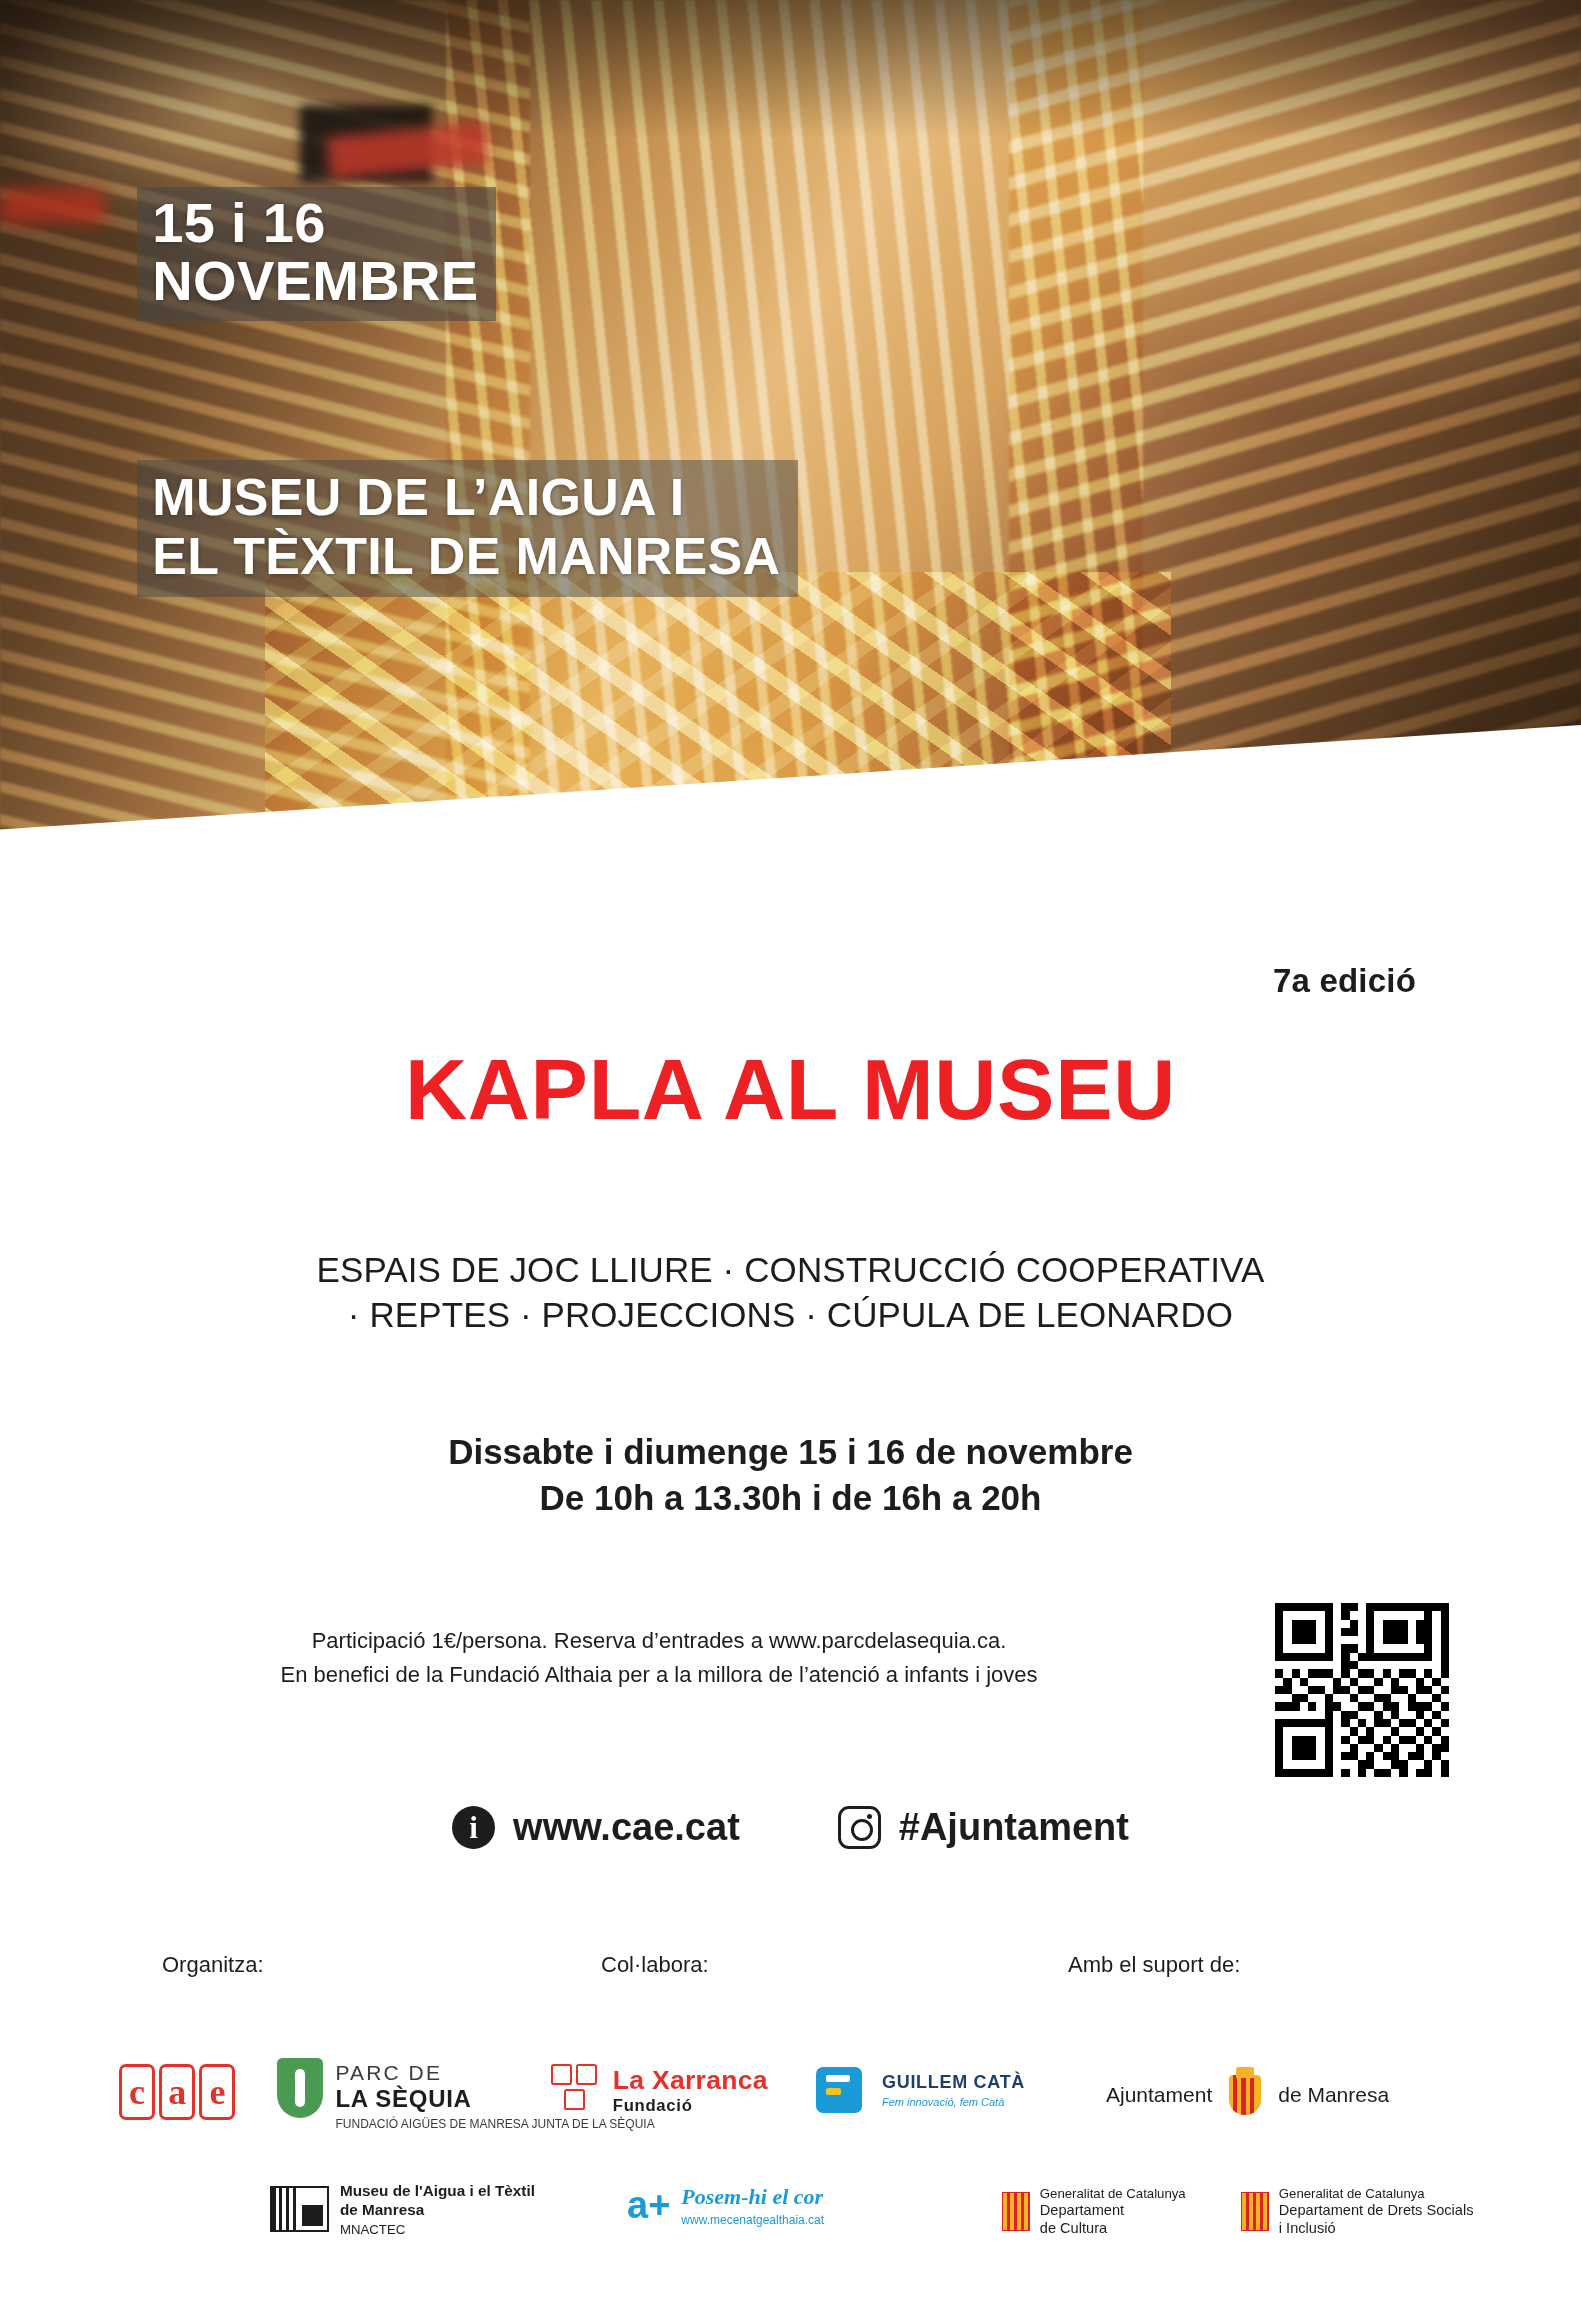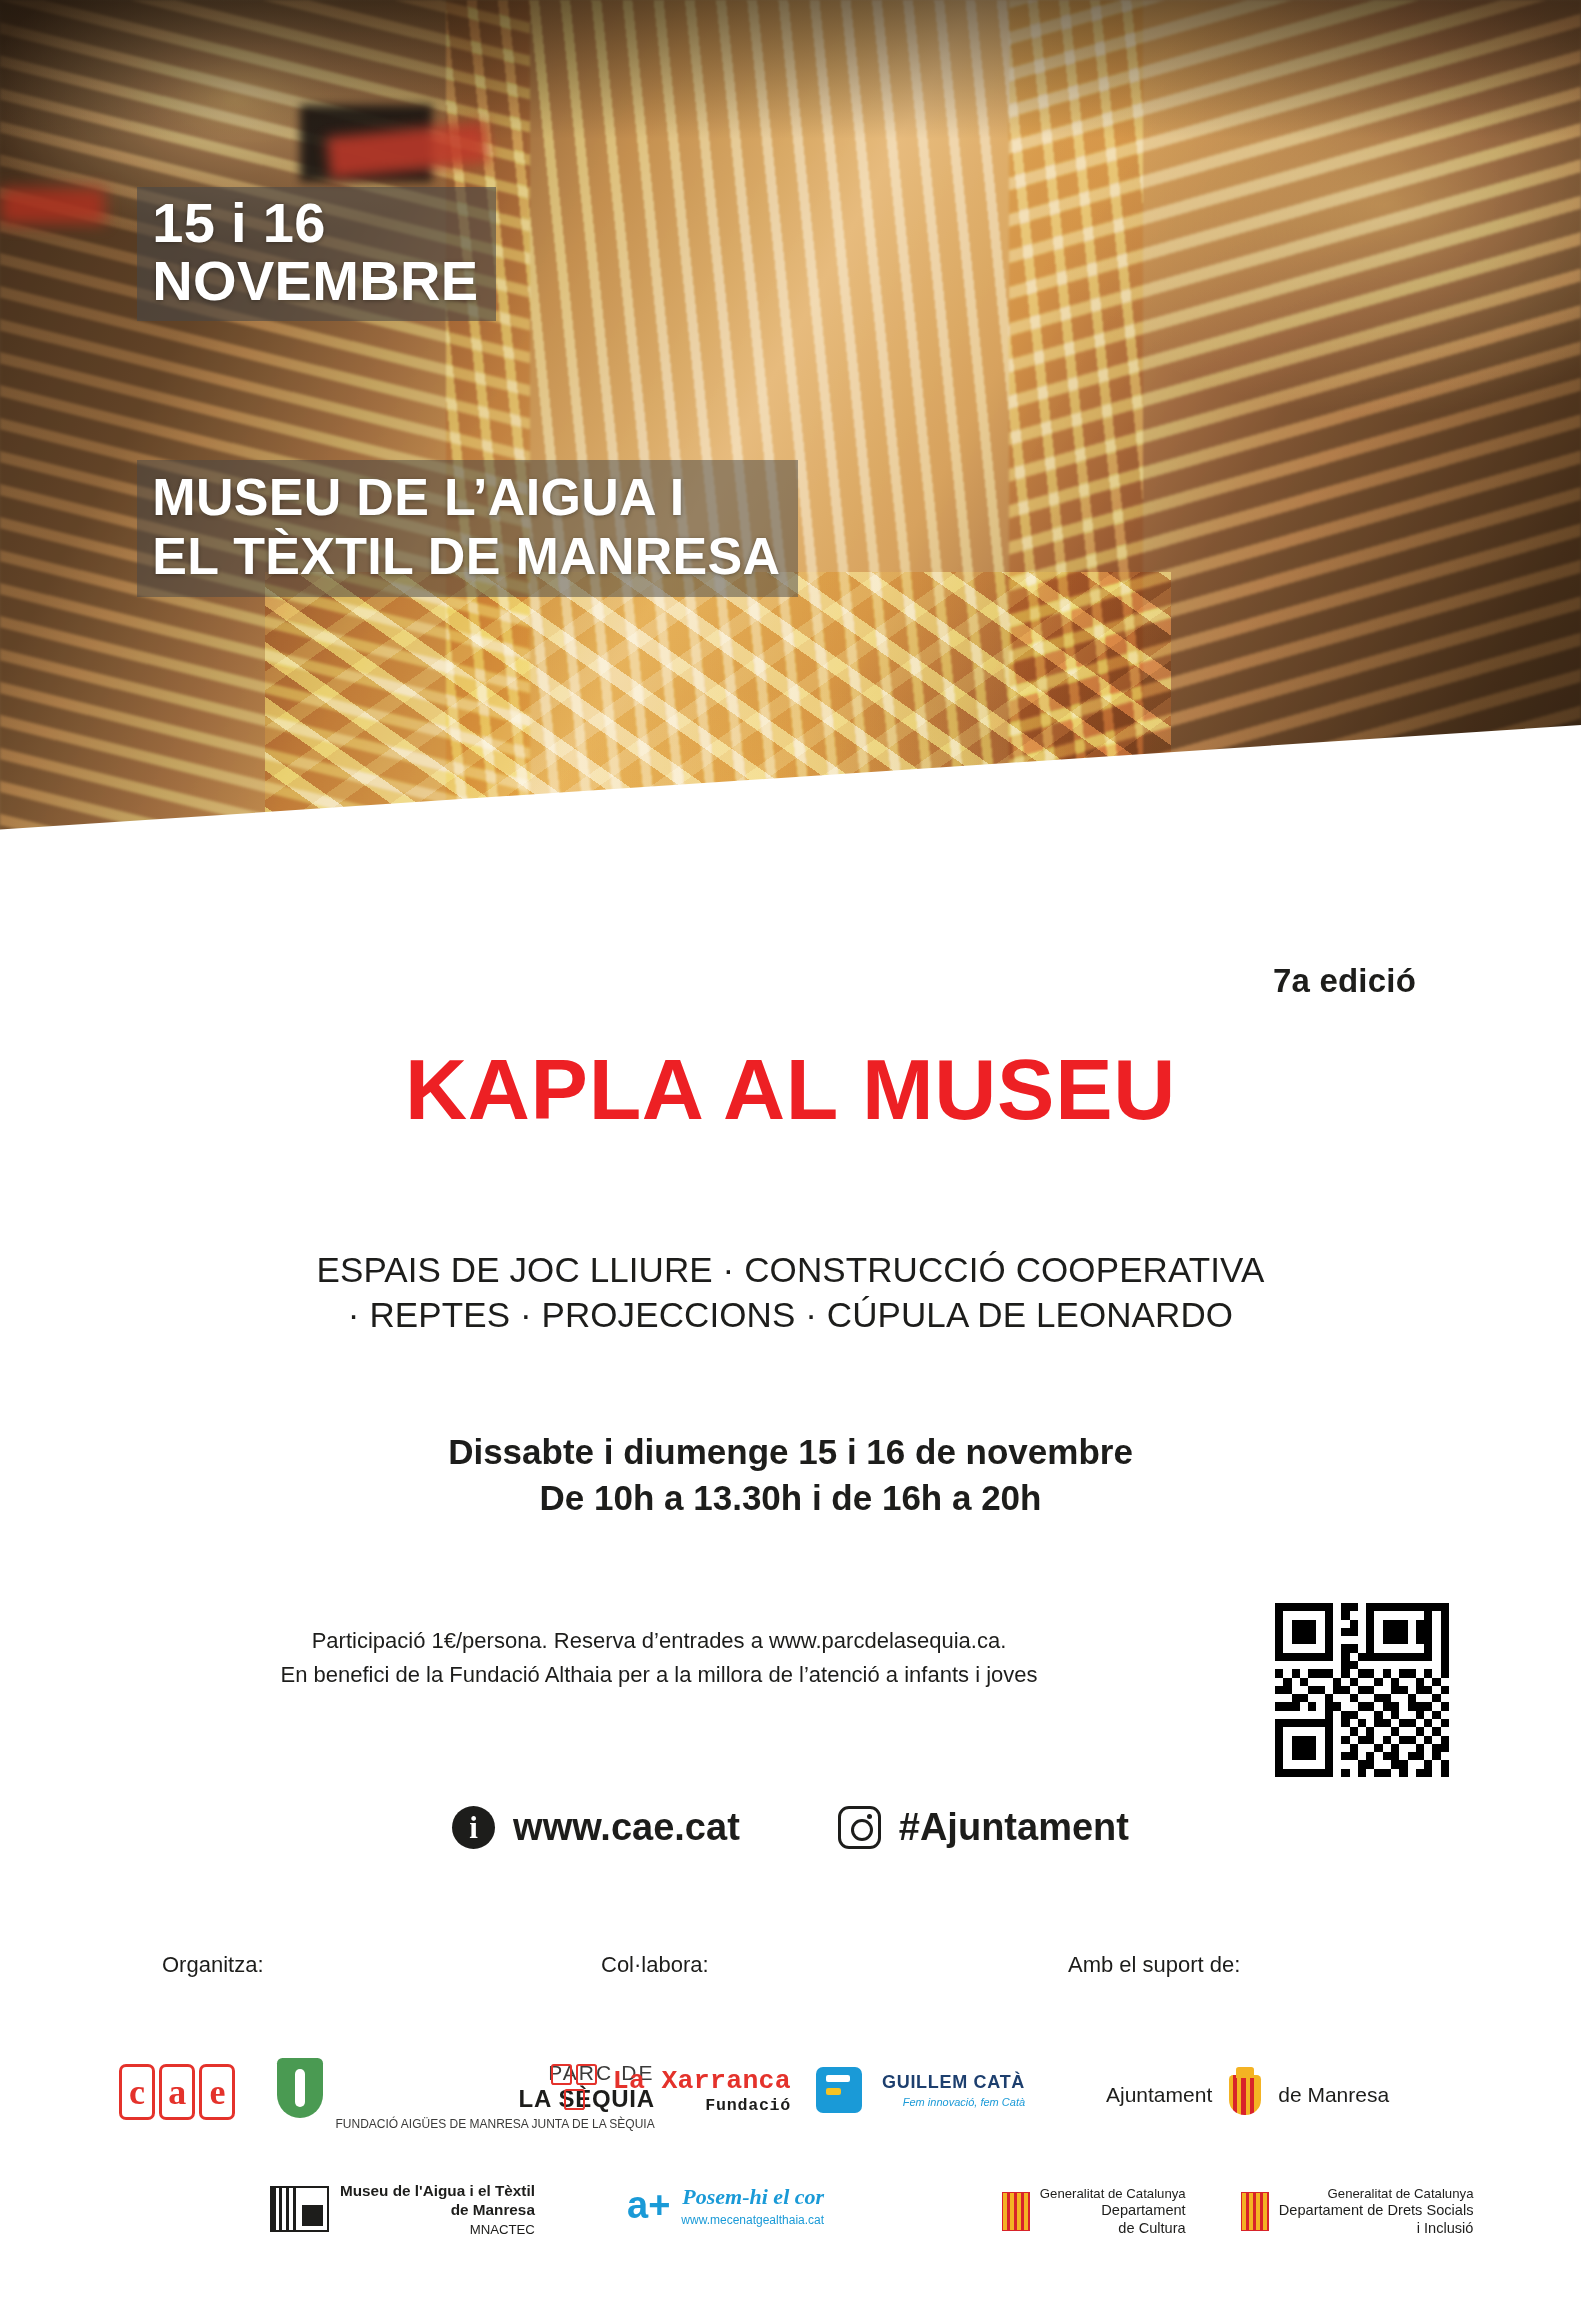--- a/index.html
+++ b/index.html
@@ -219,21 +219,21 @@
   }
   .icon-ig:after {
     content:""; position:absolute; right:5.6px; top:4.9px;
     width: 5.6px; height: 5.6px; border-radius: 50%;
     background: #1d1d1b;
   }
 
   
   .sponsors {
     position: absolute;
-    left: 0; right: 0; top: 1945px; bottom: 0; text-align: right;
+    left: 0; right: 0; top: 1945px; bottom: 0;
   }
   .sponsor-heads {
     position: relative; height: 49px;
   }
   .s-head {
     position: absolute;
     font-size: 22px; color: #1d1d1b;
   }
   .h-org  { left: 162px; top: 7px; }
   .h-col  { left: 601px; top: 7px; }
@@ -296,21 +296,21 @@
   .museu-mark:after {
     content:""; position:absolute; right: 4.2px; bottom: 4.2px; width: 21px; height: 21px;
     background: #1d1d1b;
   }
   .museu-txt .m1 { font-size: 15.3px; font-weight: bold; color:#1d1d1b; line-height:1.25; }
   .museu-txt .m2 { font-size: 13.2px; color:#1d1d1b; margin-top: 2.8px; }
 
   
   .xarranca {
     position: absolute; left: 551px; top: 70px;
-    display: flex; align-items: center; gap: 9.8px; font-family: Liberation Mono, monospace;
+    display: flex; align-items: center; gap: 9.8px;
   }
   .xar-mark { position: relative; width: 52px; height: 52px; }
   .xar-mark span {
     position: absolute; width: 21px; height: 21px;
     border: 2.8px solid #e4322b; border-radius: 2.8px;
   }
   .xar-mark span:nth-child(1){ left: 0; top: 0; }
   .xar-mark span:nth-child(2){ left: 25px; top: 0; }
   .xar-mark span:nth-child(3){ left: 12.5px; top: 25px; }
   .xar-txt .x1 { font-size: 26.5px; font-weight: bold; color: #e4322b; letter-spacing:0.3px; }

